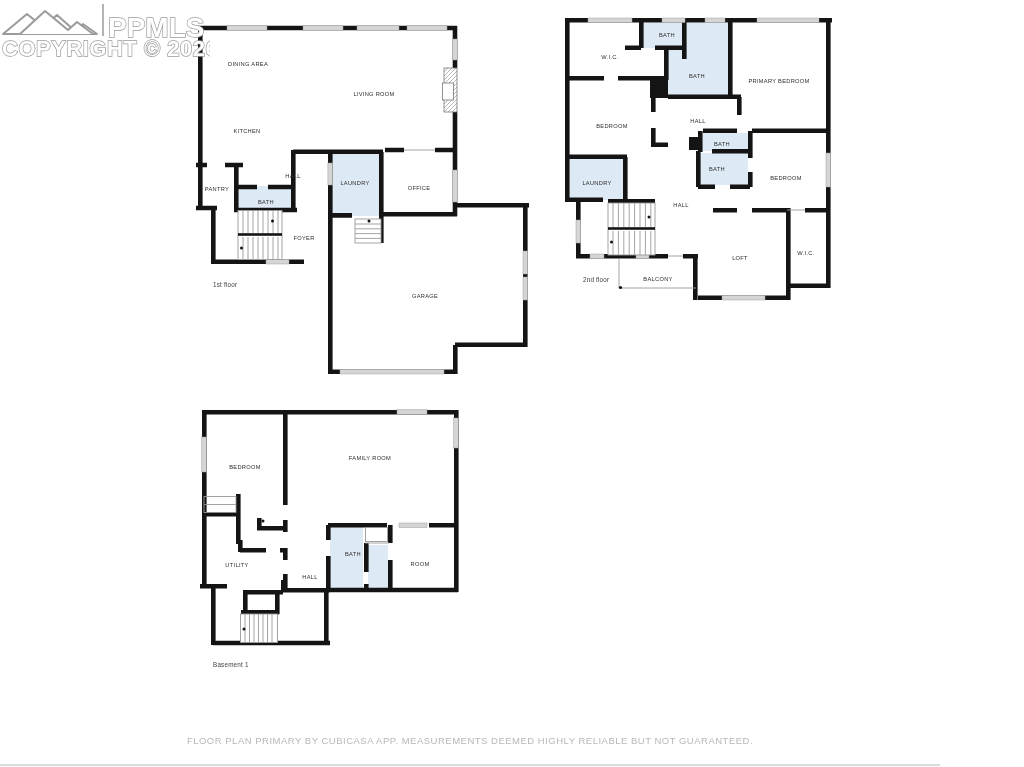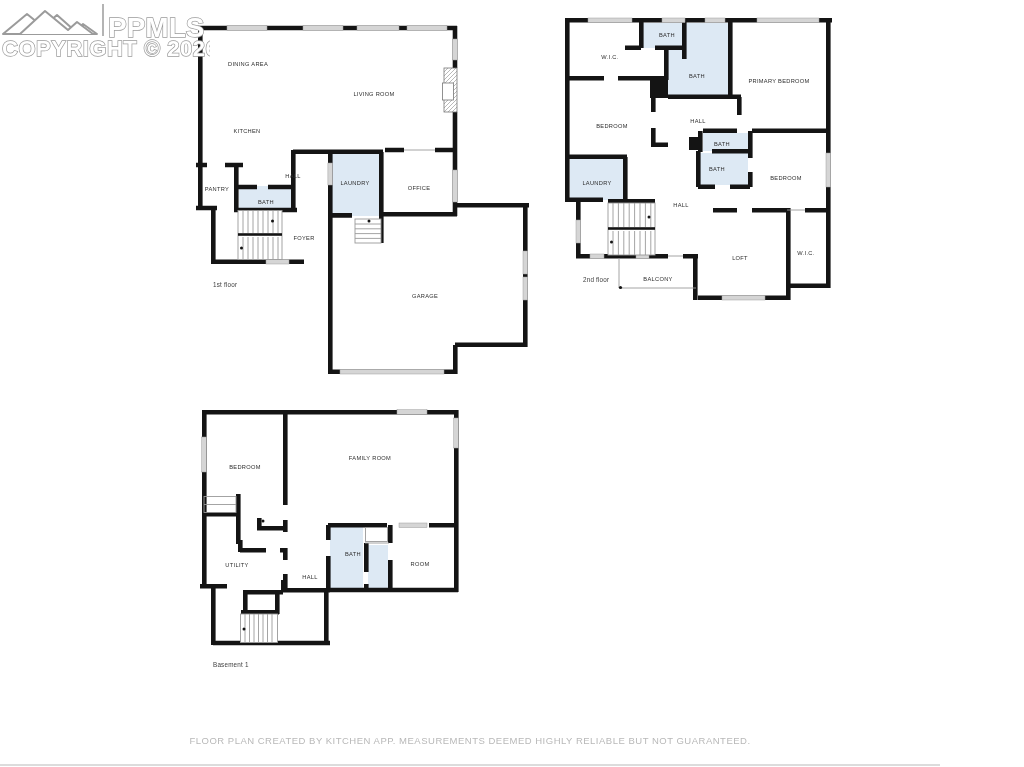--- a/index.html
+++ b/index.html
@@ -321,15 +321,15 @@
   <svg class="plan" style="left:0;top:0;width:210px;height:80px" viewBox="0 0 210 80">
     <g>
       <path class="wm-shape" d="M3,34 L27,14 L43,27 L57,15 L75,31 L83,24 L97,34 Z"></path>
       <path class="wm-shape" d="M20,34 L45,11 L68,30 L77,22 L93,34"></path>
     </g>
     <line x1="103" y1="4" x2="103" y2="36" stroke="#9b9b9b" stroke-width="1.5"></line>
     <text class="wm-text" x="108" y="37" font-size="28">PPMLS</text>
     <text class="wm-text" x="2" y="56" font-size="22" letter-spacing="0.5">COPYRIGHT © 2026</text>
   </svg>
 
-  <div class="footer">FLOOR PLAN CREATED BY KITCHEN APP. MEASUREMENTS DEEMED HIGHLY RELIABLE BUT NOT GUARANTEED.</div>
+  <div class="footer">FLOOR PLAN PRIMARY BY CUBICASA APP. MEASUREMENTS DEEMED HIGHLY RELIABLE BUT NOT GUARANTEED.</div>
   <div class="bottom-strip"></div>
 </div>
 
 </body></html>

